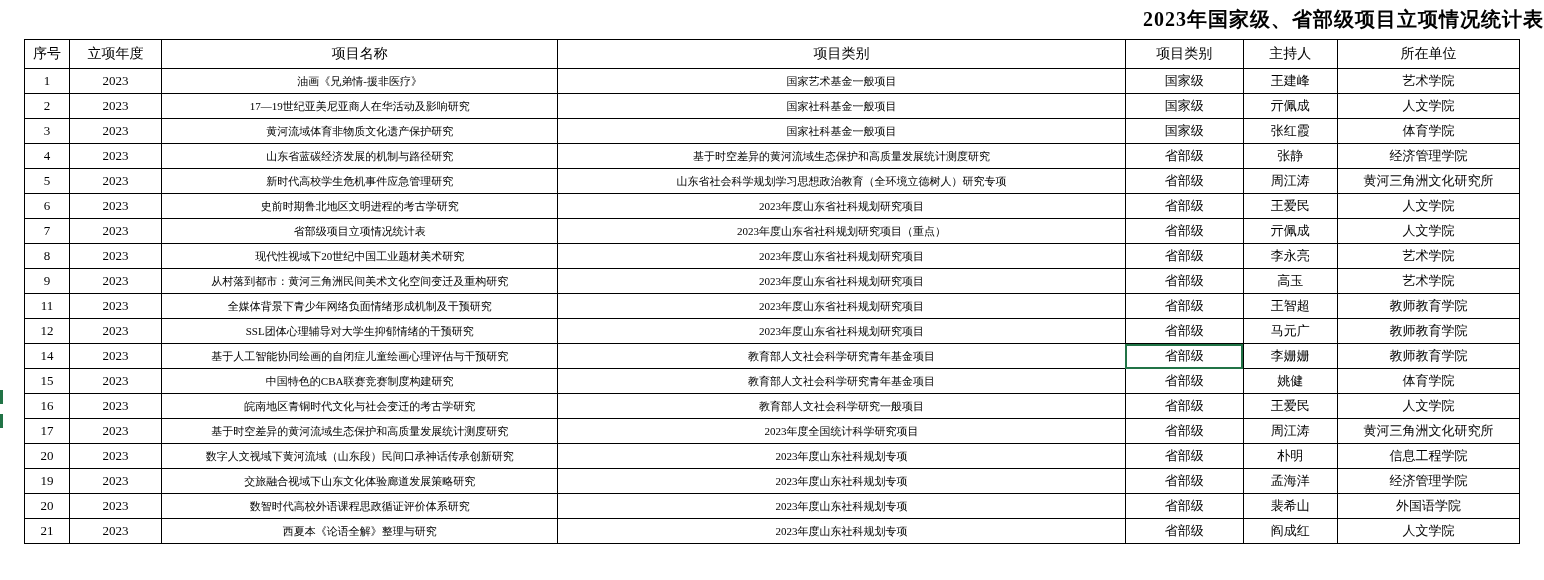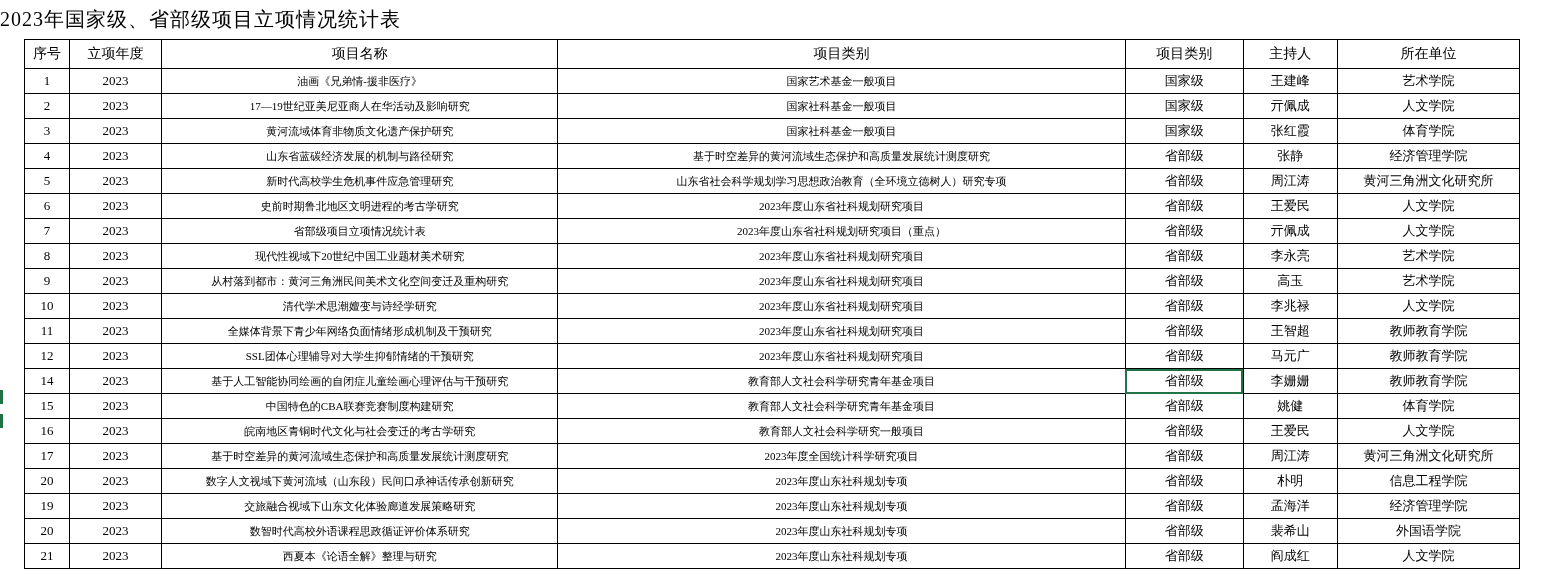--- a/index.html
+++ b/index.html
@@ -13,23 +13,23 @@
     font-family: "Liberation Serif", "DejaVu Serif", serif;
     color: #000000;
     overflow: hidden;
   }
   .page {
     position: relative;
     width: 1544px;
     height: 580px;
   }
   .doc-title {
-    text-align: left;
+    text-align: right;
     font-size: 20px;
-    font-weight: normal;
+    font-weight: bold;
     letter-spacing: 1px;
     padding-top: 6px;
     padding-bottom: 6px;
     font-family: "Liberation Serif", "DejaVu Serif", serif;
   }
   .table-wrap {
     margin: 0 24px;
   }
   table.stat {
     border-collapse: collapse;
@@ -187,29 +187,20 @@
           <tr>
             <td class="seq">9</td>
             <td class="year">2023</td>
             <td class="name">从村落到都市：黄河三角洲民间美术文化空间变迁及重构研究</td>
             <td class="cat">2023年度山东省社科规划研究项目</td>
             <td class="level level-cell">省部级</td>
             <td class="host">高玉</td>
             <td class="unit">艺术学院</td>
           </tr>
           <tr>
-            <td class="seq">10</td>
-            <td class="year">2023</td>
-            <td class="name">清代学术思潮嬗变与诗经学研究</td>
-            <td class="cat">2023年度山东省社科规划研究项目</td>
-            <td class="level level-cell">省部级</td>
-            <td class="host">李兆禄</td>
-            <td class="unit">人文学院</td>
-          </tr>
-          <tr>
             <td class="seq">11</td>
             <td class="year">2023</td>
             <td class="name">全媒体背景下青少年网络负面情绪形成机制及干预研究</td>
             <td class="cat">2023年度山东省社科规划研究项目</td>
             <td class="level level-cell">省部级</td>
             <td class="host">王智超</td>
             <td class="unit">教师教育学院</td>
           </tr>
           <tr>
             <td class="seq">12</td>

